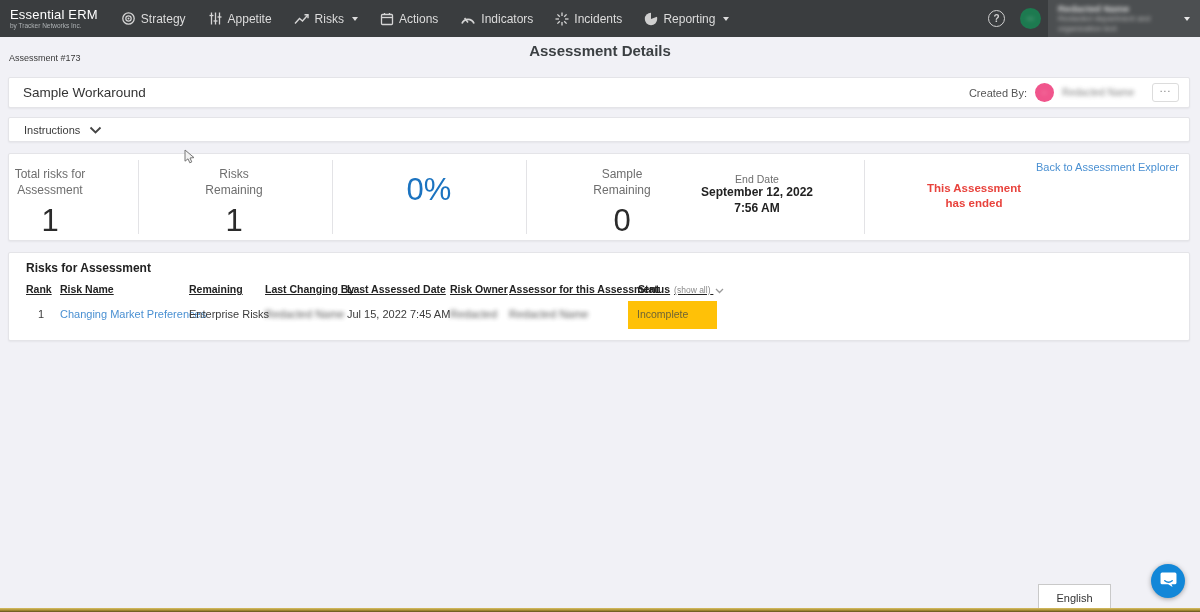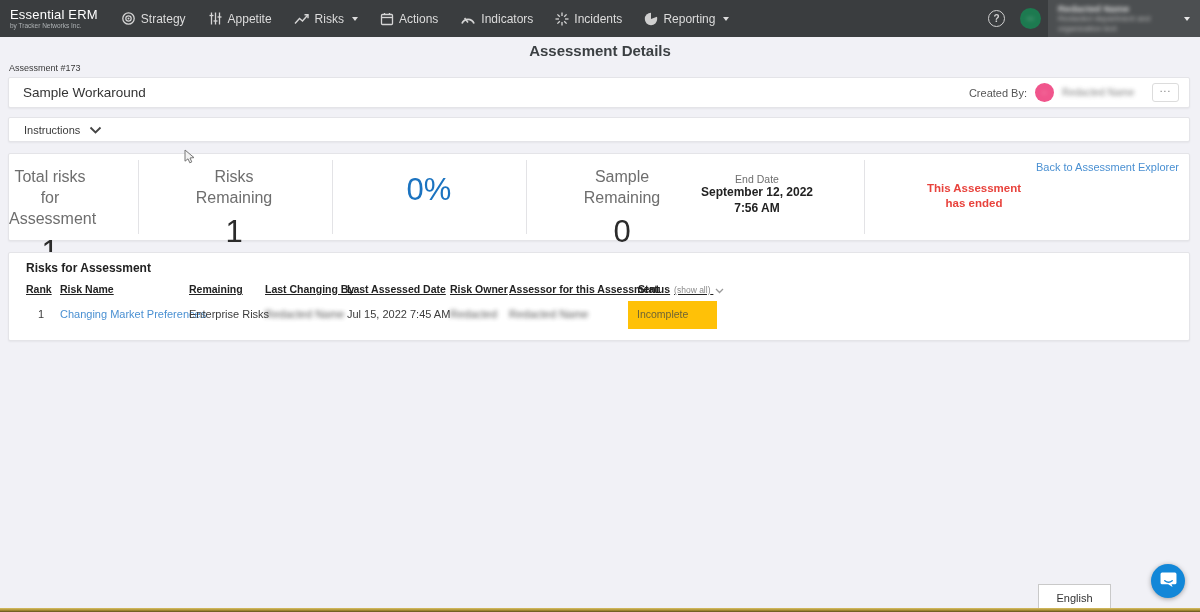--- a/index.html
+++ b/index.html
@@ -36,21 +36,21 @@
   .u-name { font-size:9.5px; font-weight:bold; color:#f2f2f2; }
   .u-org  { font-size:8px; color:#d0d0d0; line-height:1.2; }
   .white-caret { width:0; height:0; border-left:3.5px solid transparent;
                  border-right:3.5px solid transparent; border-top:4px solid #e8e8e8;
                  margin-left:auto; }
   .redacted { filter:blur(2.3px); opacity:.85; user-select:none; }
 
   
   .page-title { position:absolute; top:42px; left:0; width:1200px; text-align:center;
                 font-size:15px; font-weight:bold; color:#3c4043; }
-  .assess-id { position:absolute; top:63px; left:9px; font-size:9px; color:#3a3a3a; }
+  .assess-id { position:absolute; top:53px; left:9px; font-size:9px; color:#3a3a3a; }
 
   
   .card { position:absolute; left:8px; width:1182px; background:#fff;
           border:1px solid #e4e4e8; border-radius:2px; box-shadow:0 1px 2px rgba(0,0,0,.05); }
   .title-card { top:77px; height:31px; display:flex; align-items:center; }
   .assess-name { margin-left:14px; font-size:13.5px; color:#333; }
   .title-right { margin-left:auto; display:flex; align-items:center; gap:8px; margin-right:10px; }
   .createdby-label { font-size:11px; color:#555; }
   .avatar-pink { width:19px; height:19px; background:#f0558c; color:#ffe8f1; }
   .createdby-name { font-size:10px; color:#6f6f6f; width:82px; }
@@ -60,21 +60,21 @@
 
   .instructions-card { top:117px; height:25px; display:flex; align-items:center;
                        gap:9px; padding-left:15px; cursor:pointer; }
   .instructions-label { font-size:11px; color:#3a3a3a; font-weight:500; }
 
   
   .stats-card { top:153px; height:88px; }
   .back-link { position:absolute; top:7px; right:10px; font-size:11px;
                color:#4a90d2; cursor:pointer; }
   .stat { position:absolute; text-align:center; }
-  .stat-label { font-size:16px; color:#6e6e6e; line-height:1.3; }
+  .stat-label { font-size:12px; color:#6e6e6e; line-height:1.3; }
   .stat-value { font-size:31px; color:#2b2b2b; margin-top:5px; }
   .stat-value.blue { color:#1b73c0; }
   .divider { position:absolute; top:6px; height:74px; border-left:1px solid #e3e3e6; }
   .end-date-label { font-size:10.5px; color:#6e6e6e; }
   .end-date-val { font-size:12px; font-weight:bold; color:#222; line-height:1.3; }
   .ended-notice { position:absolute; left:880px; width:170px; top:27px; text-align:center;
                   color:#e8423c; font-weight:bold; font-size:11.5px; line-height:1.3; }
 
   
   .table-card { top:252px; height:89px; }

